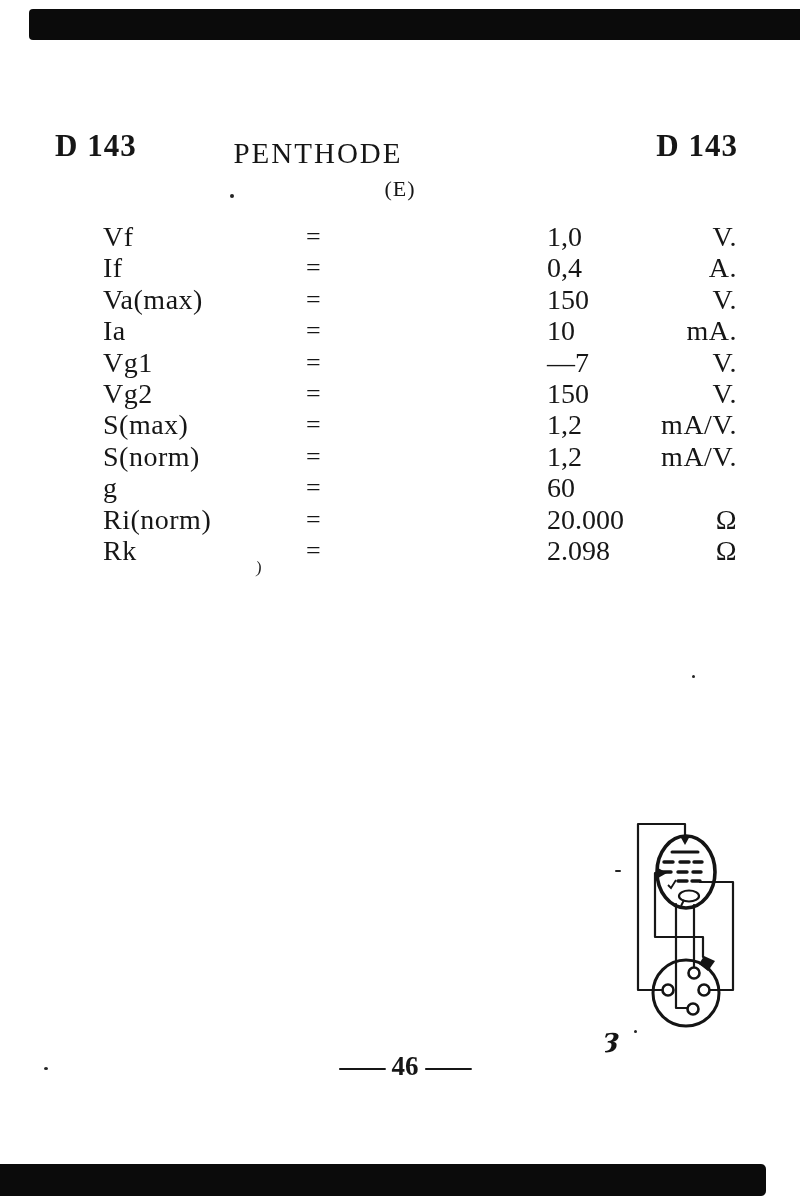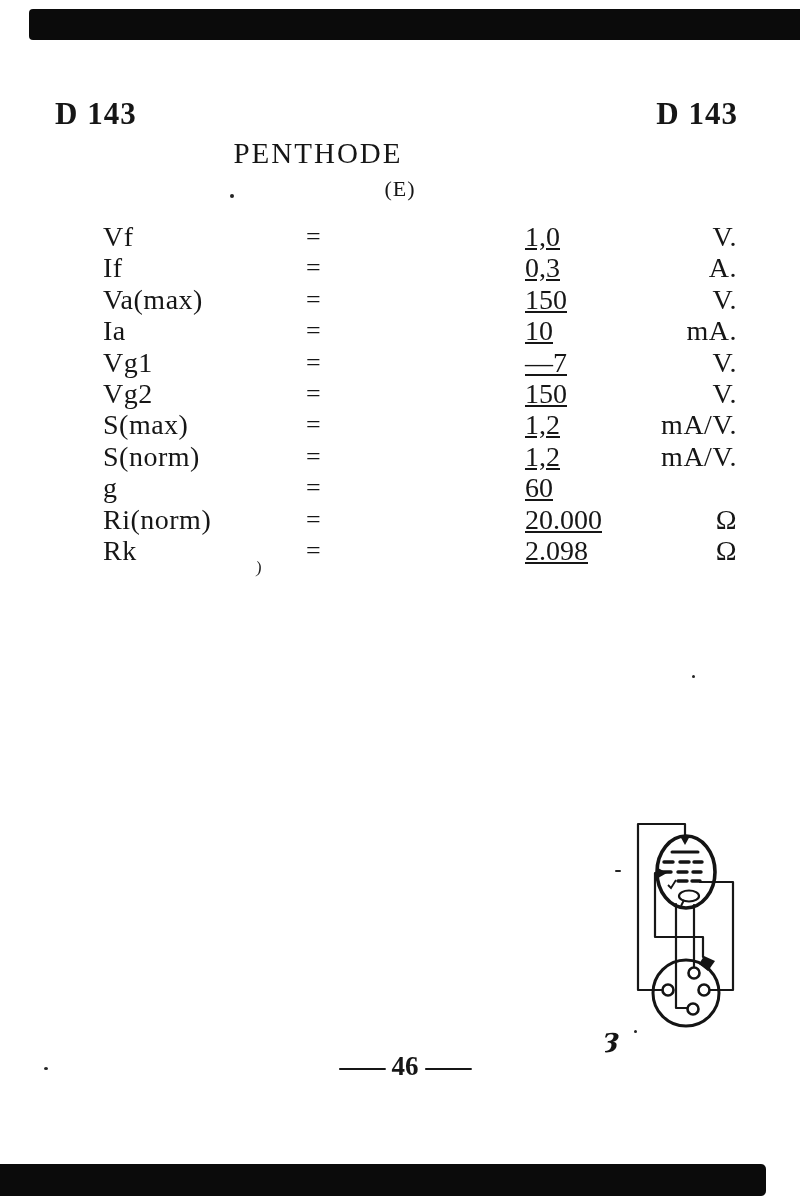--- a/index.html
+++ b/index.html
@@ -4,31 +4,31 @@
 <style>
   html,body{margin:0;padding:0;}
   body{width:800px;height:1200px;background:#ffffff;position:relative;overflow:hidden;
        font-family:"Liberation Serif","DejaVu Serif",serif;color:#161616;}
   .abs{position:absolute;}
   
   .scanbar{position:absolute;background:#0b0b0b;}
   #bar-top{left:29px;top:9px;width:771px;height:31px;border-radius:4px 0 0 4px;}
   #bar-bottom{left:0;top:1164px;width:766px;height:32px;border-radius:0 5px 5px 0;}
   
-  .hdr{font-weight:bold;font-size:31px;letter-spacing:1px;}
+  .hdr{font-weight:bold;font-size:31px;letter-spacing:1px;margin-top:32px;}
   #header-left{left:55px;top:96px;}
   #header-right{right:62px;top:96px;}
   #title{left:0;top:137px;width:636px;text-align:center;font-size:29px;letter-spacing:2px;}
   #subtitle{left:0;top:176px;width:800px;text-align:center;font-size:22px;letter-spacing:1px;}
   
   #spec-table{left:55px;top:221px;width:682px;}
   .trow{position:relative;height:31.4px;font-size:28px;line-height:31.4px;white-space:nowrap;margin-left:48px;}
   .c-label{position:absolute;left:0;letter-spacing:.5px;}
   .c-eq{position:absolute;left:203px;font-size:26px;}
-  .c-val{position:absolute;left:422px;text-decoration:underline;}
+  .c-val{position:absolute;left:444px;}
   .c-unit{position:absolute;right:0;text-align:right;letter-spacing:.5px;}
   
   #pageno{left:0;top:1051px;width:810px;text-align:center;font-size:27px;font-weight:bold;}
   #pageno .dash{display:inline-block;transform:scaleX(1.7);margin:0 16px;}
   
   #diagram{left:605px;top:813px;width:150px;height:252px;}
   #tube-label{font-family:"DejaVu Serif",serif;font-style:italic;font-weight:bold;
               font-size:26px;letter-spacing:2px;}
   
   .speck{position:absolute;background:#242424;border-radius:50%;}
@@ -49,21 +49,21 @@
   <div class="trow">
     <span class="c-label">Vf</span>
     <span class="c-eq">=</span>
     <span class="c-val">1,0</span>
     <span class="c-unit">V.</span>
   </div>
 
   <div class="trow">
     <span class="c-label">If</span>
     <span class="c-eq">=</span>
-    <span class="c-val">0,3</span>
+    <span class="c-val">0,4</span>
     <span class="c-unit">A.</span>
   </div>
 
   <div class="trow">
     <span class="c-label">Va(max)</span>
     <span class="c-eq">=</span>
     <span class="c-val">150</span>
     <span class="c-unit">V.</span>
   </div>
 

